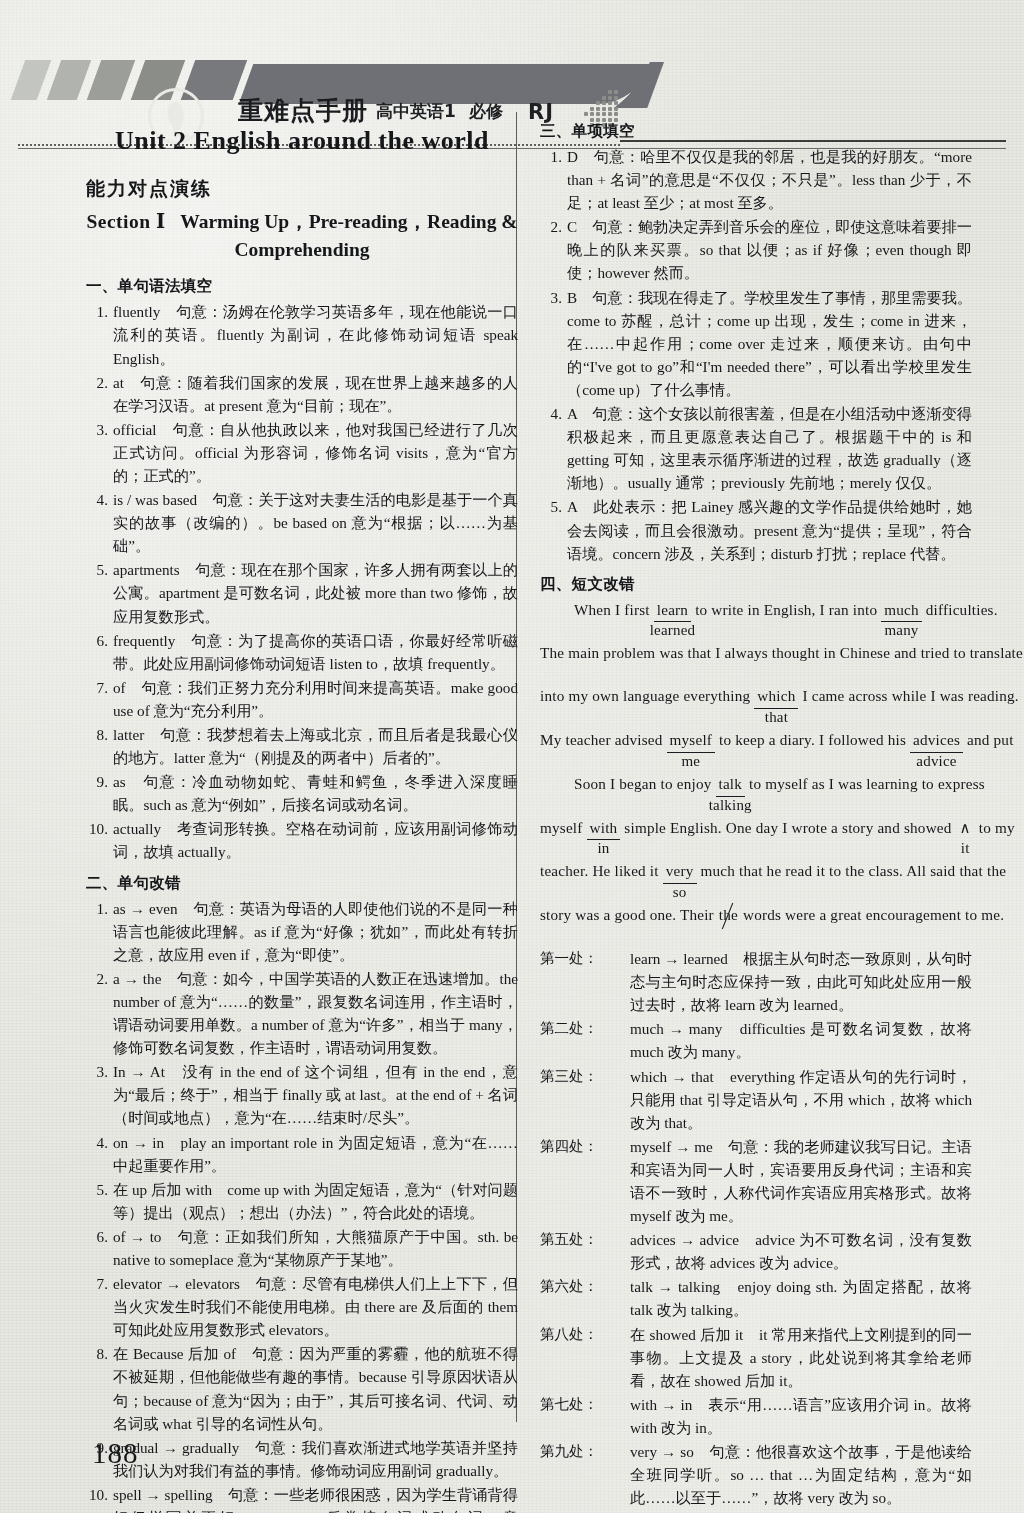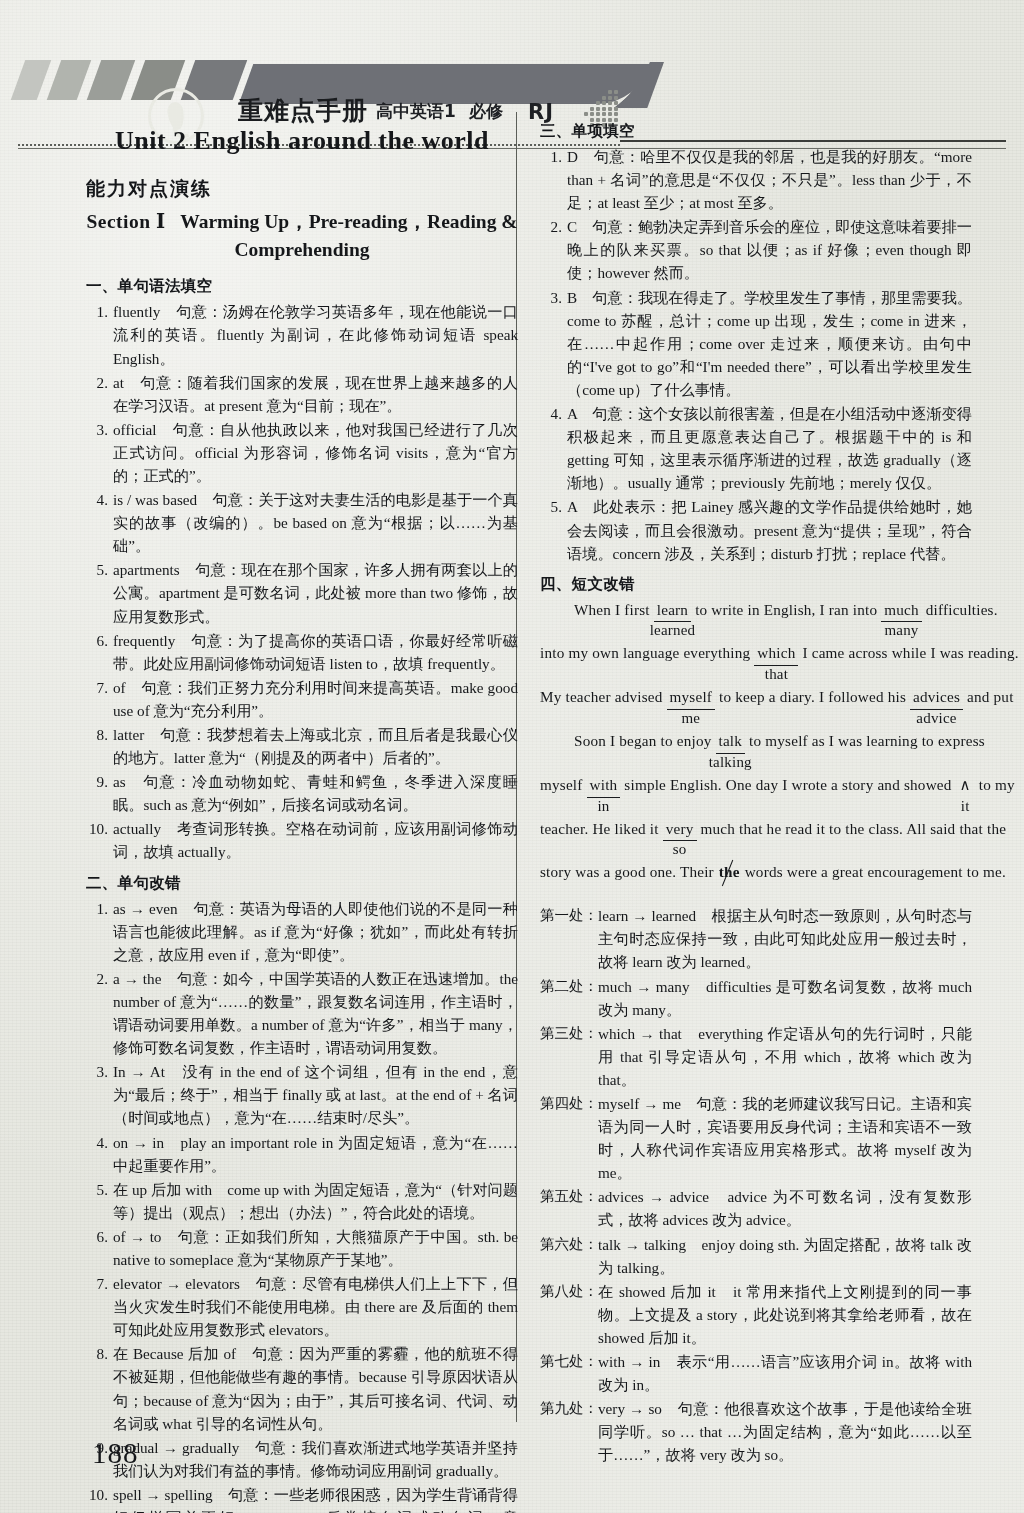--- a/index.html
+++ b/index.html
@@ -239,21 +239,20 @@
     top: 100%;
     transform: translateX(-50%);
     font-size: 15px;
     white-space: nowrap;
     line-height: 1.25;
   }
   .del {
     position: relative;
     display: inline-block;
     padding: 0 1px;
-    font-weight: bold;
   }
   .del:after {
     content: "";
     position: absolute;
     left: 42%; top: -12%;
     width: 1px; height: 124%;
     background: #1a1c1f;
     transform: rotate(22deg);
   }
   .expl {
@@ -261,21 +260,21 @@
     font-size: 15.2px;
     line-height: 1.52;
     margin-bottom: 1px;
   }
   .expl .lab {
     flex: 0 0 auto;
     width: 58px;
     font-family: "DejaVu Sans", sans-serif;
     font-size: 14.5px;
   }
-  .expl .txt { flex: 1 1 auto; text-align: justify; }
+  .expl .txt { flex: 1 1 auto; text-align: justify; margin-left: 32px; }
 
   .page-no {
     position: absolute;
     left: 92px; top: 1437px;
     font-size: 29px;
     font-weight: normal;
     letter-spacing: 1px;
   }
 </style>
 </head>
@@ -458,20 +457,21 @@
         </div>
         <div class="item">
           <div class="num">5.</div>
           <div class="body">A　此处表示：把 Lainey 感兴趣的文学作品提供给她时，她会去阅读，而且会很激动。present 意为“提供；呈现”，符合语境。concern 涉及，关系到；disturb 打扰；replace 代替。</div>
         </div>
       </div>
 
     <div class="group-head">四、短文改错</div>
     <div class="passage" id="passage-block">
         <div class="pline indent">When I first <span class="corr">learn<span class="fix">learned</span></span> to write in English, I ran into <span class="corr">much<span class="fix">many</span></span> difficulties.</div>
+        <div class="pline">The main problem was that I always thought in Chinese and tried to translate</div>
         <div class="pline">into my own language everything <span class="corr">which<span class="fix">that</span></span> I came across while I was reading.</div>
         <div class="pline">My teacher advised <span class="corr">myself<span class="fix">me</span></span> to keep a diary.  I followed his <span class="corr">advices<span class="fix">advice</span></span> and put</div>
         <div class="pline indent">Soon I began to enjoy <span class="corr">talk<span class="fix">talking</span></span> to myself as I was learning to express</div>
         <div class="pline">myself <span class="corr">with<span class="fix">in</span></span> simple English.  One day I wrote a story and showed <span class="ins"><span class="caret">∧</span><span class="fix">it</span></span> to my</div>
         <div class="pline">teacher.  He liked it <span class="corr">very<span class="fix">so</span></span> much that he read it to the class.  All said that the</div>
         <div class="pline">story was a good one.  Their <span class="del">the</span> words were a great encouragement to me.</div>
       </div>
 
     <div id="explanations">
         <div class="expl">

